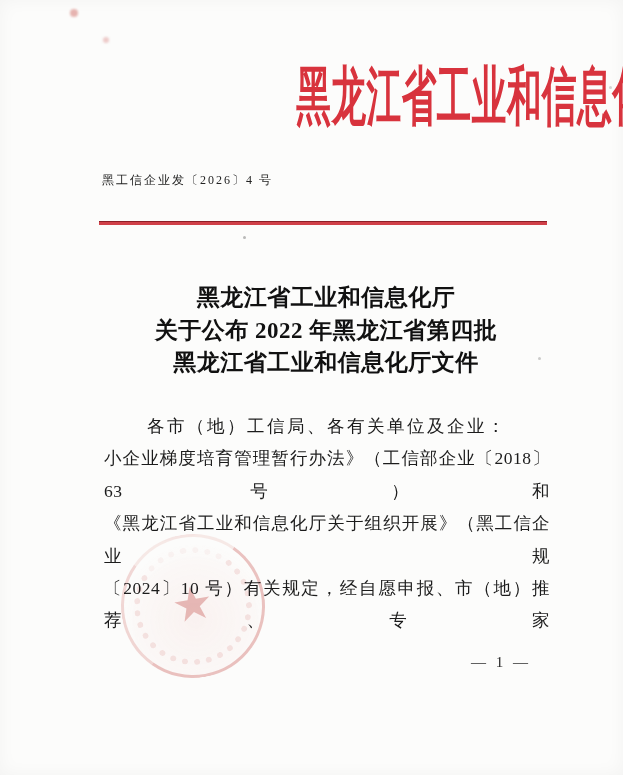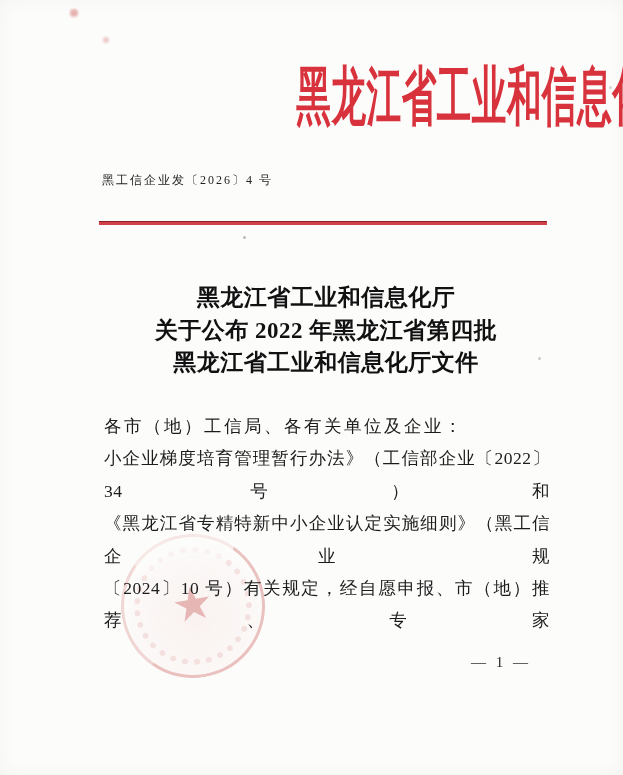--- a/index.html
+++ b/index.html
@@ -79,21 +79,21 @@
   .body-block {
     position: absolute;
     top: 410px;
     left: 2px;
     width: 446px;
     font-size: 17.5px;
     line-height: 32.4px;
     color: #1c1c1c;
   }
   .salutation {
-    text-align: left;
+    text-align: center;
     letter-spacing: 2.5px;
   }
   .body-line {
     text-align: justify;
     text-align-last: justify;
     letter-spacing: 0.5px;
   }
   .body-line.indent { padding-left: 37px; }
   
   .page-number {
@@ -170,22 +170,22 @@
     <div class="doc-number">黑工信企业发〔2026〕4 号</div>
 
     <div class="notice-title">
       <div>黑龙江省工业和信息化厅</div>
       <div>关于公布 2022 年黑龙江省第四批</div>
       <div>黑龙江省工业和信息化厅文件</div>
     </div>
 
     <div class="body-block">
       <div class="salutation">各市（地）工信局、各有关单位及企业：</div>
-      <div class="body-line">小企业梯度培育管理暂行办法》（工信部企业〔2022〕34 号）和</div>
-      <div class="body-line">《黑龙江省专精特新中小企业认定实施细则》（黑工信企业规</div>
+      <div class="body-line">小企业梯度培育管理暂行办法》（工信部企业〔2018〕63 号）和</div>
+      <div class="body-line">《黑龙江省工业和信息化厅关于组织开展》（黑工信企业规</div>
       <div class="body-line">〔2024〕10 号）有关规定，经自愿申报、市（地）推荐、专家</div>
 
     </div>
 
   </div>
 
   <div class="red-rule"></div>
 
   <div class="seal">
     <div class="ring"></div>

